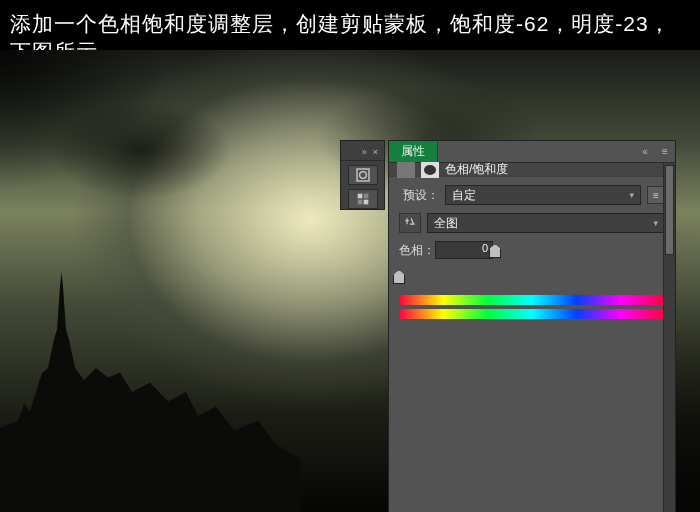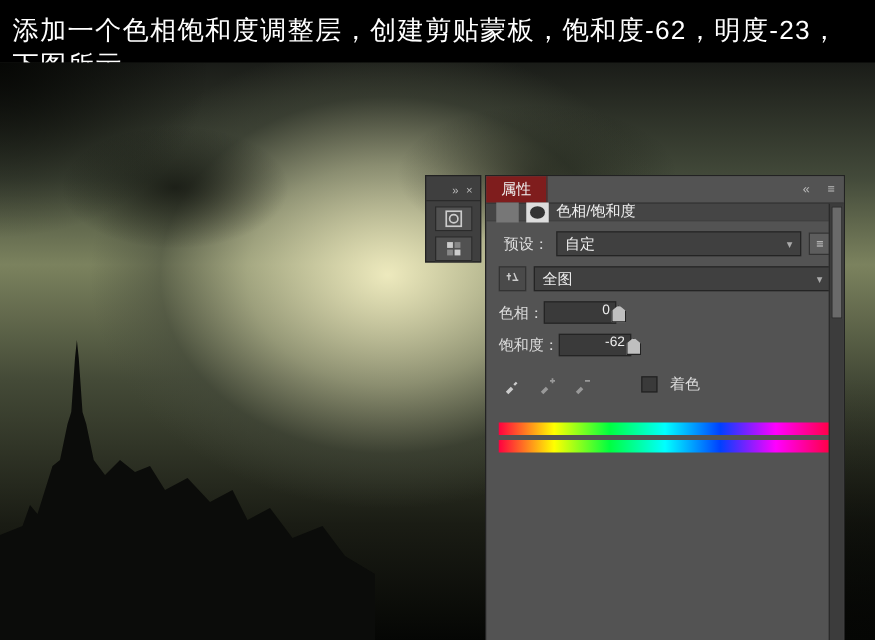--- a/index.html
+++ b/index.html
@@ -89,21 +89,21 @@
   }
   .panel-top {
     height: 22px;
     display: flex;
     align-items: center;
     border-bottom: 1px solid #2c2c2c;
     background:#535353;
   }
   .panel-tab {
     padding: 3px 12px;
-    background: #7f1d1d;
+    background: #15803d;
     color: #eee;
     border-right: 1px solid #3a3a3a;
     height:100%; display:flex; align-items:center;
   }
   .panel-top .spacer { flex:1; }
   .panel-top .pin, .panel-top .menu { width:20px; text-align:center; color:#bbb; font-size:10px; }
   .adjust-row {
     height: 14px; display:flex; align-items:center; gap:6px;
     padding: 4px 8px; border-bottom:1px solid #404040; background:#454545;
   }
@@ -239,53 +239,27 @@
           <span>色相：</span>
           <div class="num-box">0</div>
         </div>
         <div class="track">
           <div class="track-bar hue-bar"></div>
           <div class="thumb" style="left:50%"></div>
         </div>
       </div>
 
       <div class="slider-block">
-        <div class="slider-head">
-          <span>饱和度：</span>
-          <div class="num-box">-62</div>
-        </div>
         <div class="track">
           <div class="track-bar sat-bar"></div>
           <div class="thumb" style="left:19%"></div>
         </div>
       </div>
 
 
-      <div class="eyedrop-row">
-        <div class="pipette">
-          <svg viewBox="0 0 24 24">
-              <path d="M4 20l6-6 3 3-6 6-3-3zM13 11l3-3 2 2-3 3z" fill="#ccc"></path>
-            </svg>
-        </div>
-        <div class="pipette">
-          <svg viewBox="0 0 24 24">
-              <path d="M4 20l6-6 3 3-6 6-3-3z" fill="#999"></path>
-              <path d="M18 4v6M15 7h6" stroke="#999" stroke-width="2"></path>
-            </svg>
-        </div>
-        <div class="pipette">
-          <svg viewBox="0 0 24 24">
-              <path d="M4 20l6-6 3 3-6 6-3-3z" fill="#999"></path>
-              <path d="M15 7h6" stroke="#999" stroke-width="2"></path>
-            </svg>
-        </div>
-        <div style="width:18px"></div>
-        <div class="checkbox"></div>
-        <span class="chk-label">着色</span>
-      </div>
 
       <div class="spectrum-block">
         <div class="spectrum"></div>
         <div class="spectrum"></div>
       </div>
     </div>
 
     <div class="right-scroll">
       <div class="sb-thumb"></div>
     </div>

